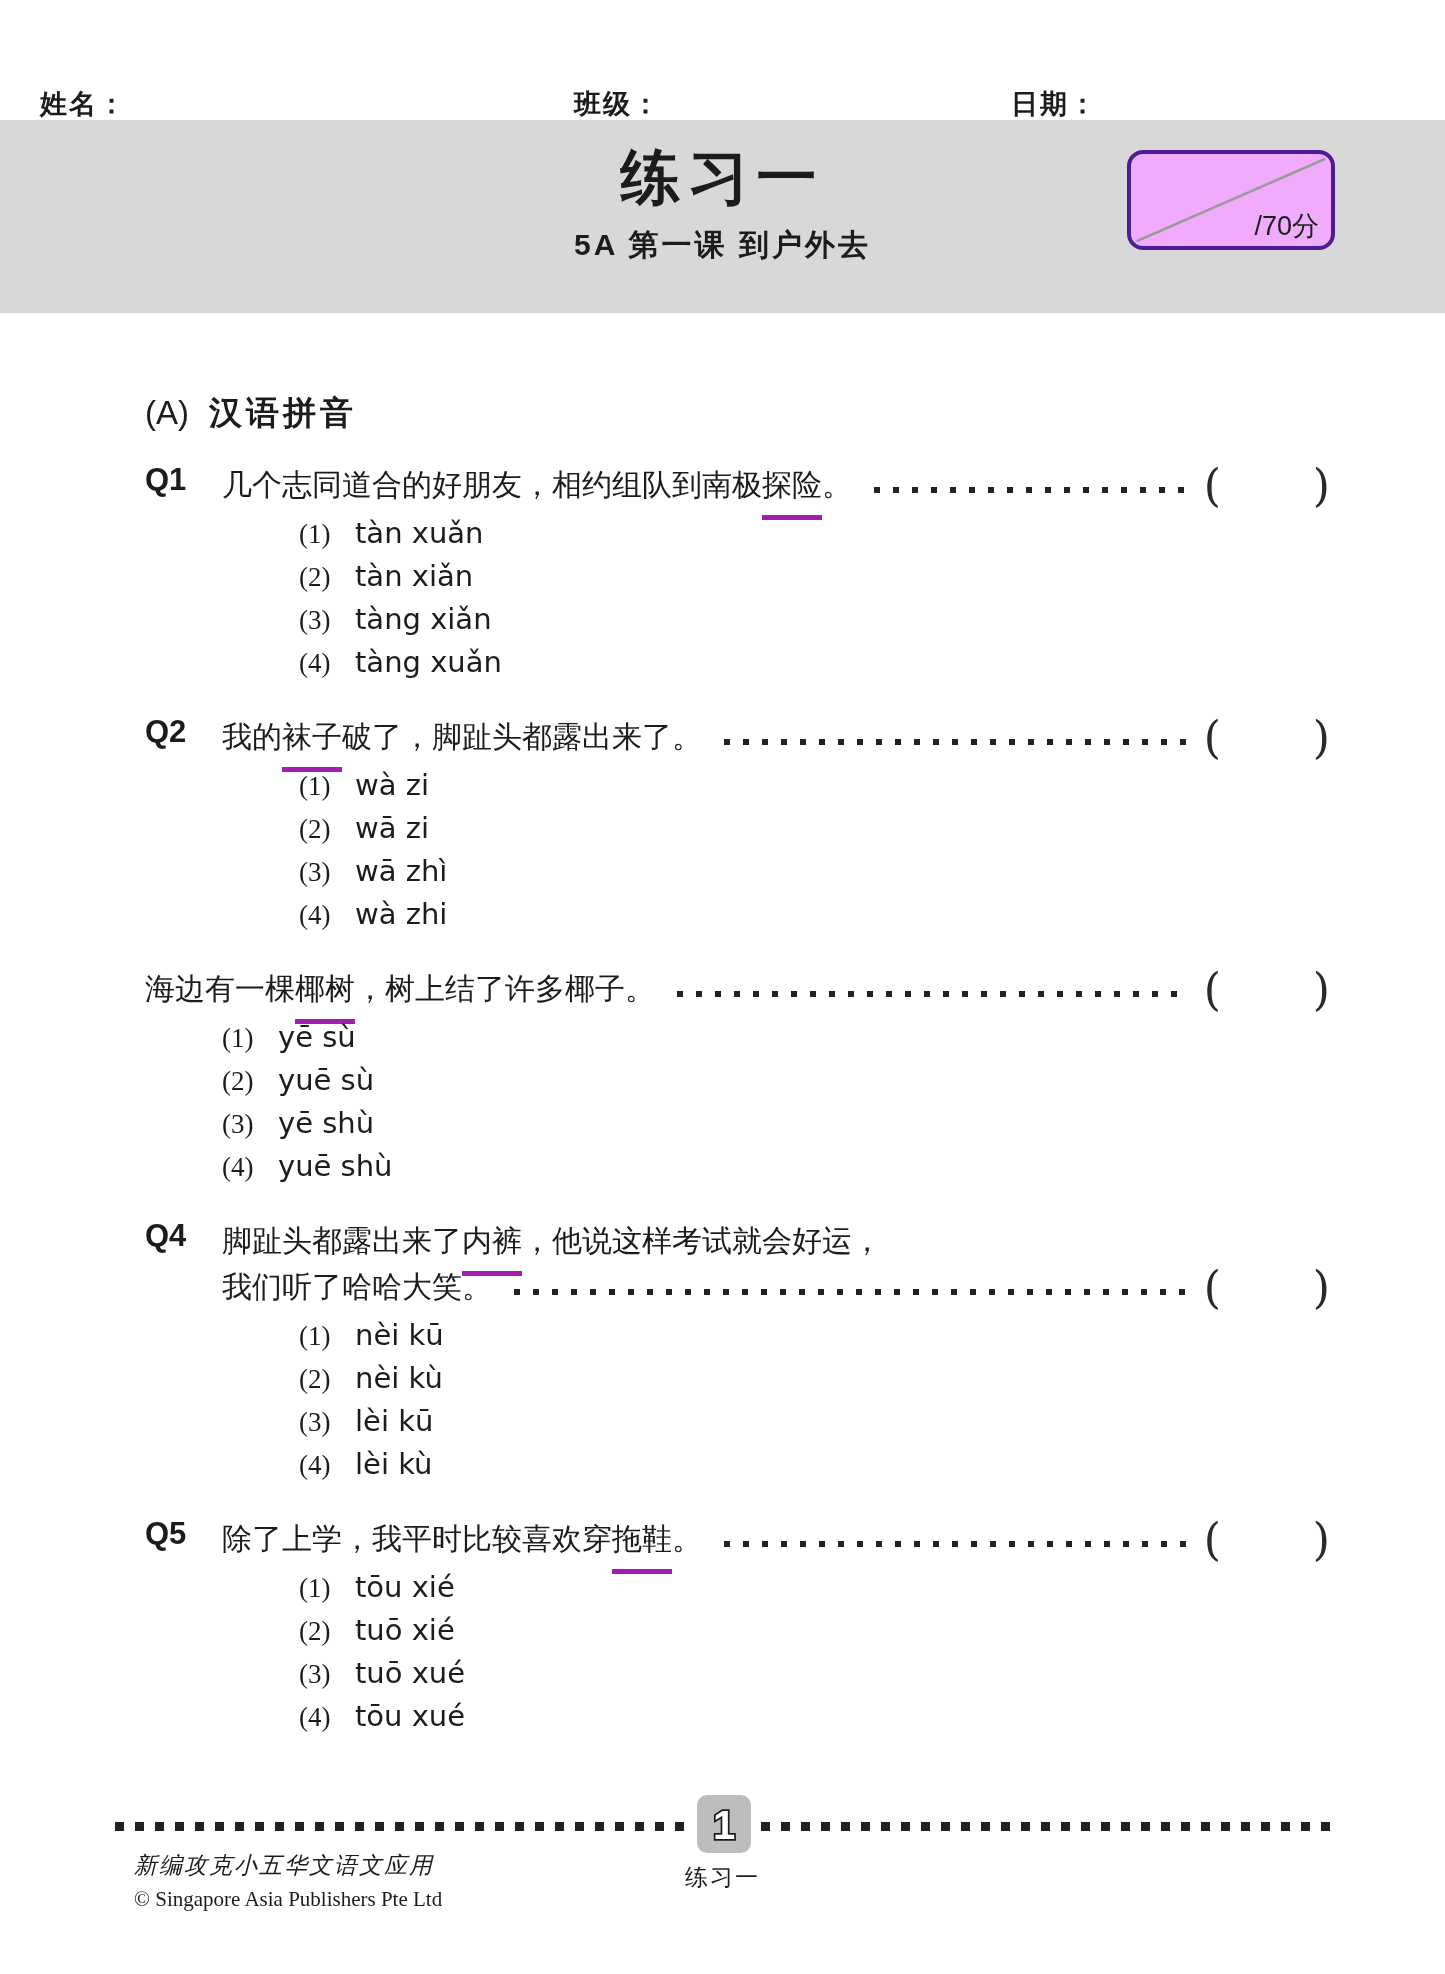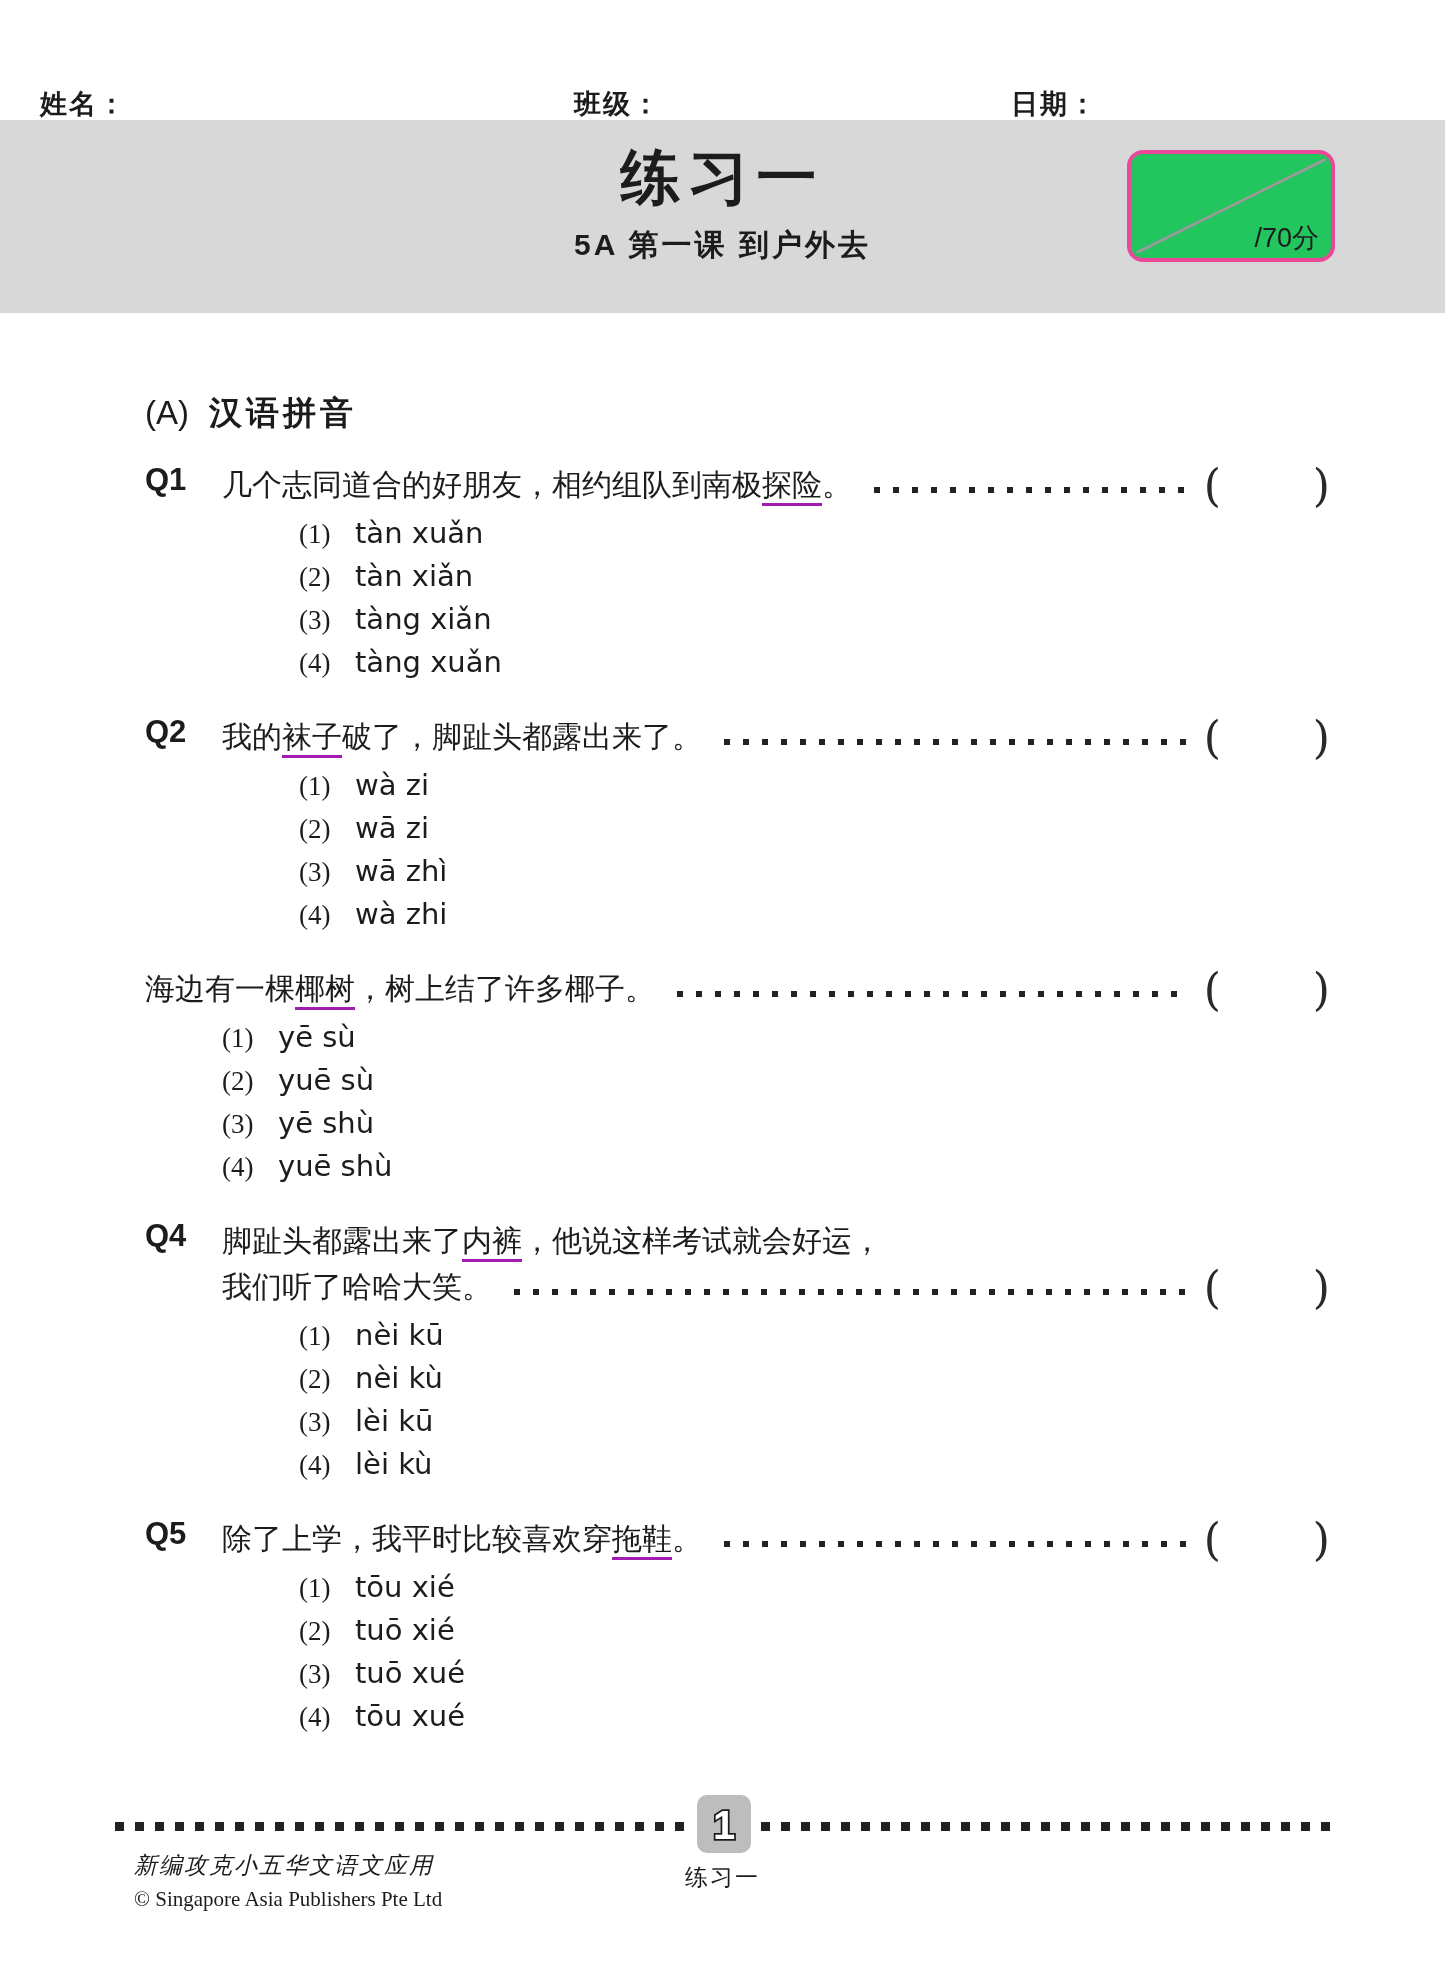--- a/index.html
+++ b/index.html
@@ -8,37 +8,37 @@
     font-family:"Liberation Sans","DejaVu Sans",sans-serif;color:#1c1c1c;overflow:hidden;
   }
   
   .header-label{position:absolute;top:86px;font-size:27px;font-weight:700;letter-spacing:2px;}
   .hl-name{left:40px;} .hl-class{left:574px;} .hl-date{left:1011px;}
 
   
   .banner{position:absolute;left:0;top:120px;width:1445px;height:193px;background:#d8d8d8;text-align:center;}
   .banner-title{padding-top:18px;font-size:60px;font-weight:900;letter-spacing:8px;font-family:"DejaVu Sans","Liberation Sans",sans-serif;}
   .banner-subtitle{margin-top:6px;font-size:30px;font-weight:700;letter-spacing:3px;text-align:center;}
-  .scorebox{position:absolute;left:1127px;top:30px;width:208px;height:112px;background:#22c55e;border:4px solid #ec4899;border-radius:16px;box-sizing:border-box;}
+  .scorebox{position:absolute;left:1127px;top:30px;width:208px;height:100px;background:#f0abfc;border:4px solid #4c1d95;border-radius:16px;box-sizing:border-box;}
   .scorebox svg{position:absolute;left:0;top:0;width:100%;height:100%;}
   .score-label{position:absolute;right:12px;bottom:2px;font-size:27px;background:transparent;}
 
   
   .main{position:absolute;left:145px;top:391px;width:1185px;}
   .section-head{display:flex;align-items:baseline;gap:20px;font-size:33px;}
   .section-label{font-weight:400;}
   .section-title{font-weight:700;letter-spacing:4px;}
   .instruction{margin:14px 0 0 77px;font-size:27px;letter-spacing:1px;}
 
   .question{margin-top:26px;display:flex;}
   .q-id{flex:0 0 77px;font-size:31px;font-weight:700;}
   .q-body{flex:1;min-width:0;}
   .q-line{display:flex;align-items:center;height:46px;font-family:"Liberation Serif","DejaVu Serif",serif;font-size:30px;}
   .q-text{white-space:nowrap;flex:0 1 auto;}
-  .u-word{border-bottom:3px solid #a21caf;padding-bottom:2px;}
+  .u-word{border-bottom:5px solid #a21caf;padding-bottom:14px;}
   .leader{flex:1 1 auto;min-width:50px;height:6px;margin:10px 18px 0 22px;
     background:repeating-linear-gradient(90deg,#222 0 6px,transparent 6px 19px);}
   .answer{display:flex;align-items:center;flex:0 0 auto;font-family:"DejaVu Serif","Liberation Serif",serif;
     font-size:44px;font-weight:400;color:#2a2a2a;}
   .answer .gap{display:inline-block;width:92px;}
   .options{margin:8px 0 0 77px;}
   .opt{display:flex;align-items:baseline;height:43px;}
   .opt-num{flex:0 0 56px;font-family:"Liberation Serif","DejaVu Serif",serif;font-size:27px;}
   .opt-pinyin{font-size:29px;font-family:"DejaVu Sans","Liberation Sans",sans-serif;}
 

